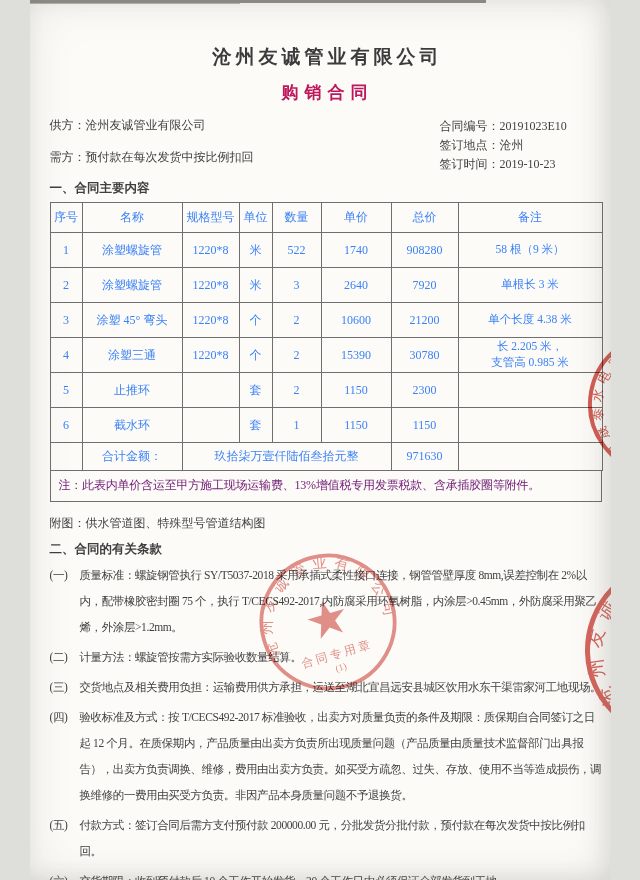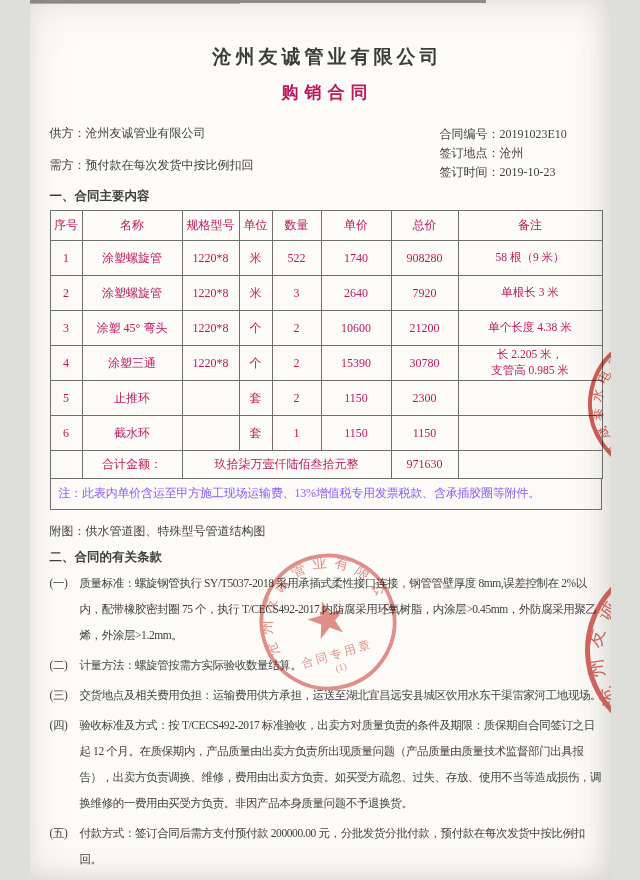--- a/index.html
+++ b/index.html
@@ -14,36 +14,36 @@
     box-shadow: inset 0 0 46px rgba(110,105,95,0.14), inset -10px 0 22px rgba(110,105,95,0.10), inset 0 -6px 16px rgba(110,105,95,0.06);
   }
   .scan-line-top { position:absolute; top:0; left:0; width:456px; height:3px; background:#90908a; z-index:4; }
   .scan-line-top2 { position:absolute; top:3px; left:0; width:210px; height:1px; background:#b8b8b2; z-index:4; }
 
   .doc { position:absolute; left:20px; top:44px; width:556px; }
 
   .title { text-align:center; font-size:19px; font-weight:700; letter-spacing:4px; color:#3b3b3b; }
   .subtitle { text-align:center; font-size:17px; font-weight:600; letter-spacing:6px; margin-top:11px; color:#be185d; }
 
-  .info { display:flex; justify-content:space-between; margin-top:21px; font-size:12px; }
+  .info { display:flex; justify-content:space-between; margin-top:13px; font-size:12px; }
   .info-left .line2 { margin-top:15px; }
   .info-right { width:166px; line-height:19px; }
 
   .sec-heading { margin-top:6px; font-size:12.5px; font-weight:600; }
 
-  table.items { border-collapse:collapse; table-layout:fixed; width:552px; margin-top:5px; font-size:12px; color:#be185d; }
+  table.items { border-collapse:collapse; table-layout:fixed; width:552px; margin-top:5px; font-size:12px; color:#3b82f6; }
   table.items td, table.items th { border:1px solid #6f6f6f; text-align:center; padding:1px 2px; font-weight:500; overflow:hidden; }
   table.items th { height:27px; }
   table.items td { height:32px; }
   tr.total-row td { height:25px;margin-left:20px; }
   .col-note { white-space:pre-line; line-height:1.35; font-size:11.5px; }
 
   .footnote-box {
     width:534px; border:1px solid #6f6f6f; margin-top:-1px; padding:6px 8px 7px 8px;
-    font-size:12px; color:#8b5cf6; letter-spacing:-0.2px;
+    font-size:12px; color:#701a75; letter-spacing:-0.2px;
   }
 
   .attachment { margin-top:13px; font-size:12px; }
   .sec2-heading { margin-top:9px; font-size:12.5px; font-weight:600; }
 
   .clauses { margin-top:2px; }
   .clause { display:flex; margin-top:4px; font-size:11.5px; line-height:26px; letter-spacing:-0.4px; color:#414141; }
   .clause-num { width:30px; flex:0 0 30px; }
   .clause-text { flex:1; }
 

